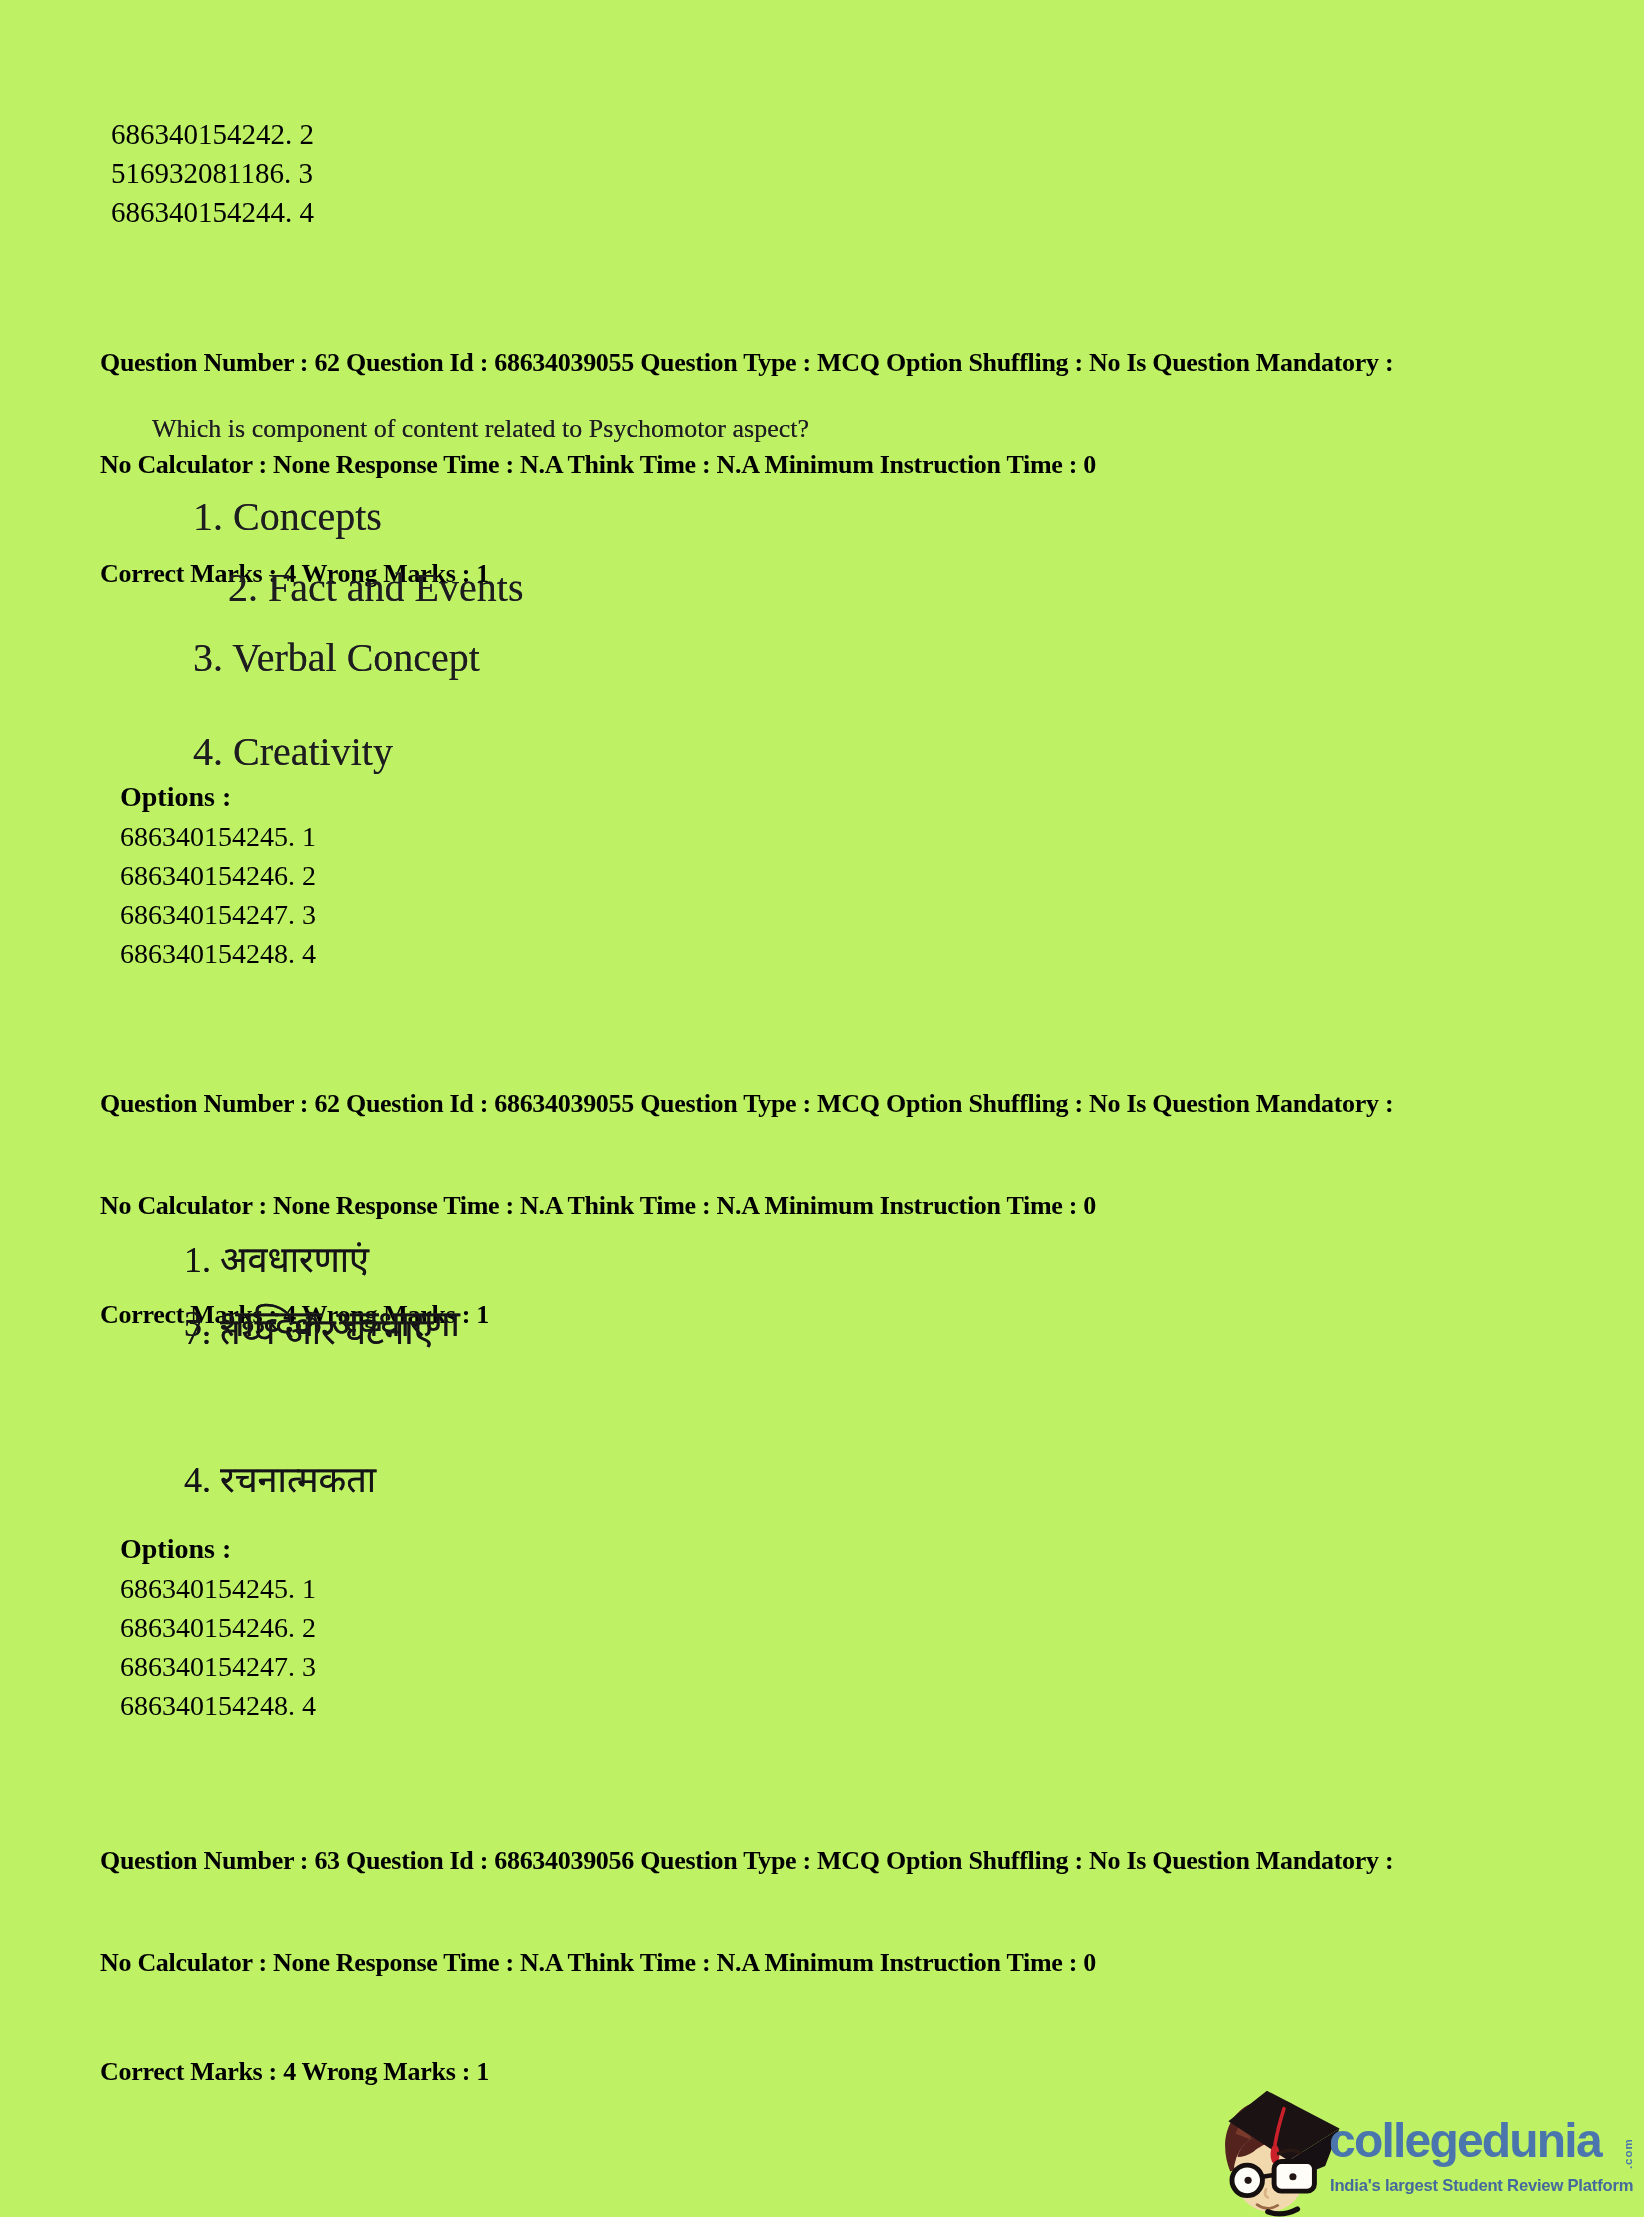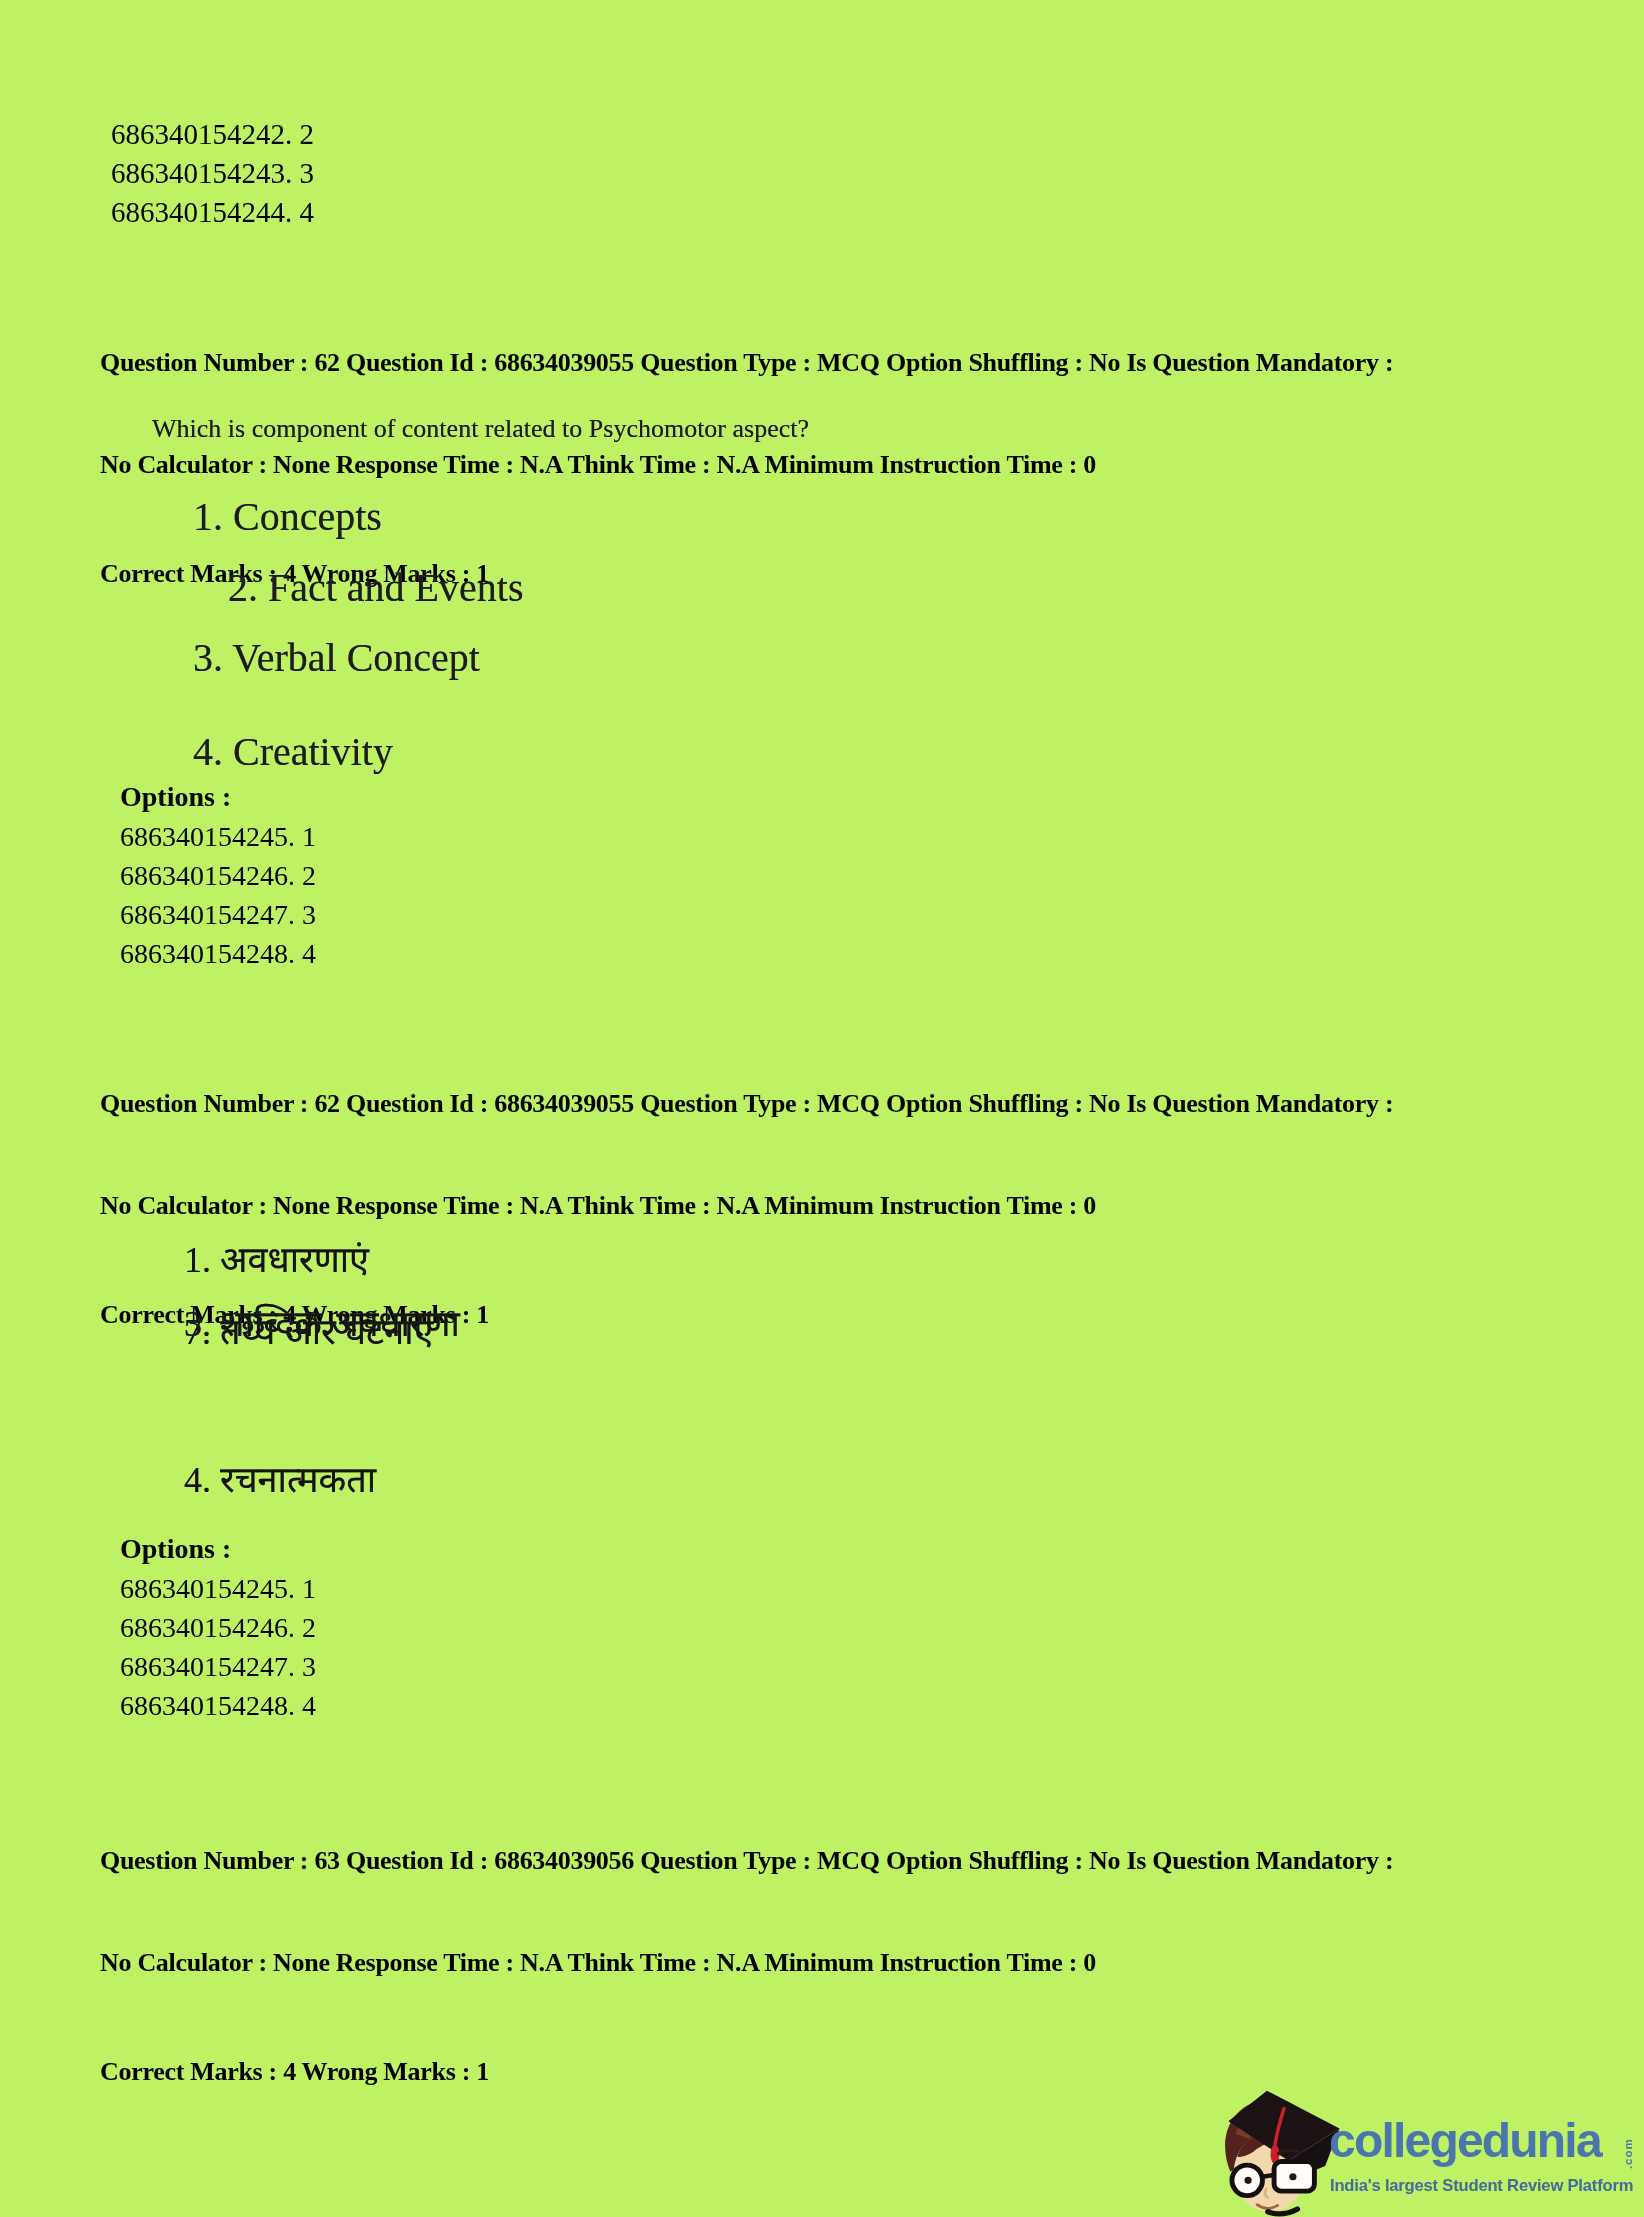--- a/index.html
+++ b/index.html
@@ -33,21 +33,21 @@
   .tagline{font-family:"Liberation Sans","DejaVu Sans",sans-serif;font-weight:bold;
            font-size:16.6px;letter-spacing:-0.2px;}
 </style>
 </head>
 <body>
 
 <div class="page">
 
   <div class="abs id-lines" style="left:111px;top:115px;">
     <div>686340154242. 2</div>
-    <div>686340154243. 3</div>
+    <div>516932081186. 3</div>
     <div>686340154244. 4</div>
   </div>
 
   <div class="abs meta" style="left:100px;top:278px;">
     <div>Question Number : 62 Question Id : 68634039055 Question Type : MCQ Option Shuffling : No Is Question Mandatory :</div>
     <div>No Calculator : None Response Time : N.A Think Time : N.A Minimum Instruction Time : 0</div>
     <div class="m3">Correct Marks : 4 Wrong Marks : 1</div>
   </div>
 
   <div class="abs q-en" style="left:152px;top:414px;">Which is component of content related to Psychomotor aspect?</div>

